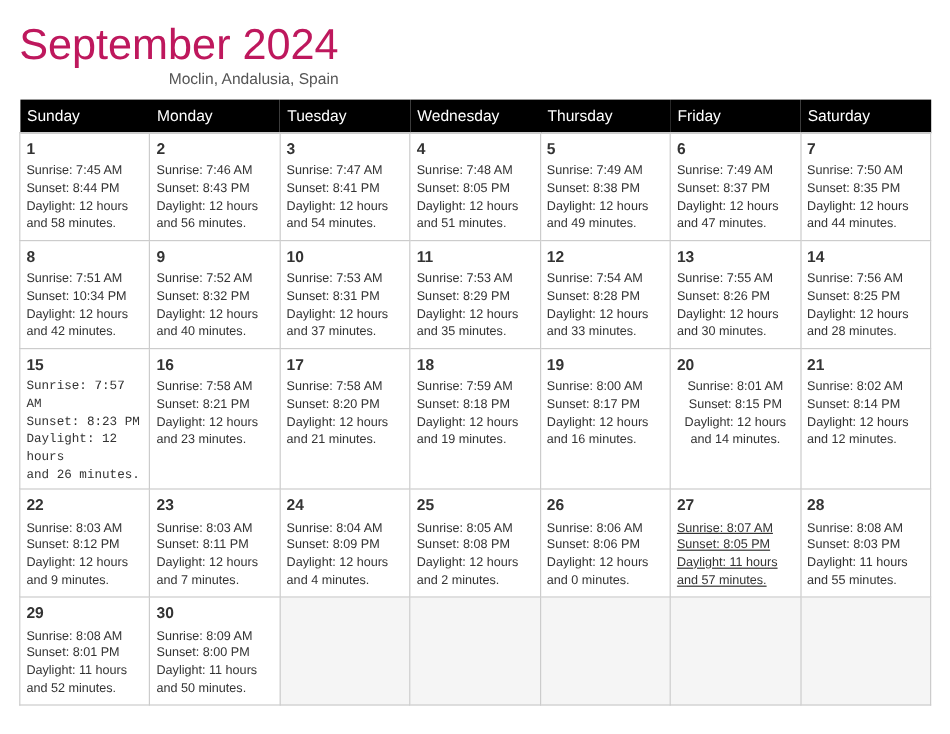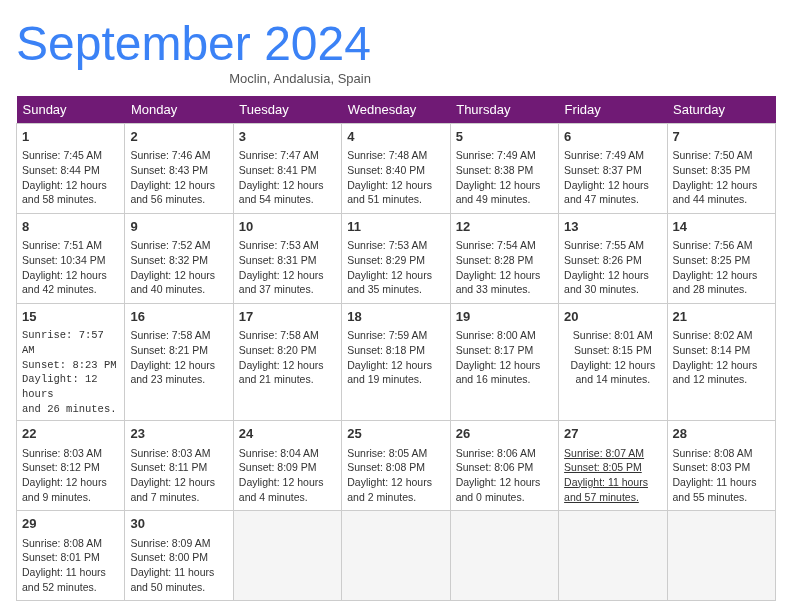--- a/index.html
+++ b/index.html
@@ -31,35 +31,35 @@
       color: #1a6ab5;
     }
     .logo-icon {
       width: 28px;
       height: 28px;
     }
     .title-block {
       text-align: right;
     }
     .month-title {
-      font-size: 48px;
+      font-size: 36px;
       font-weight: normal;
-      color: #3b82f6;
+      color: #be185d;
     }
     .location {
       font-size: 13px;
       color: #555;
     }
     table {
       width: 100%;
       border-collapse: collapse;
       font-size: 11px;
     }
     thead tr th {
-      background-color: #701a75;
+      background-color: #000000;
       color: #fff;
       text-align: left;
       padding: 6px 6px;
       font-size: 13px;
       font-weight: normal;
     }
     tbody tr td {
       border: 1px solid #ccc;
       vertical-align: top;
       padding: 4px 5px;
@@ -124,21 +124,21 @@
         <td>
           <span class="day-num">3</span>
           <div class="day-info" style="white-space: pre-line;">Sunrise: 7:47 AM
 Sunset: 8:41 PM
 Daylight: 12 hours
 and 54 minutes.</div>
         </td>
         <td>
           <span class="day-num">4</span>
           <div class="day-info" style="white-space: pre-line;">Sunrise: 7:48 AM
-Sunset: 8:40 PM
+Sunset: 8:05 PM
 Daylight: 12 hours
 and 51 minutes.</div>
         </td>
         <td>
           <span class="day-num">5</span>
           <div class="day-info" style="white-space: pre-line;">Sunrise: 7:49 AM
 Sunset: 8:38 PM
 Daylight: 12 hours
 and 49 minutes.</div>
         </td>

